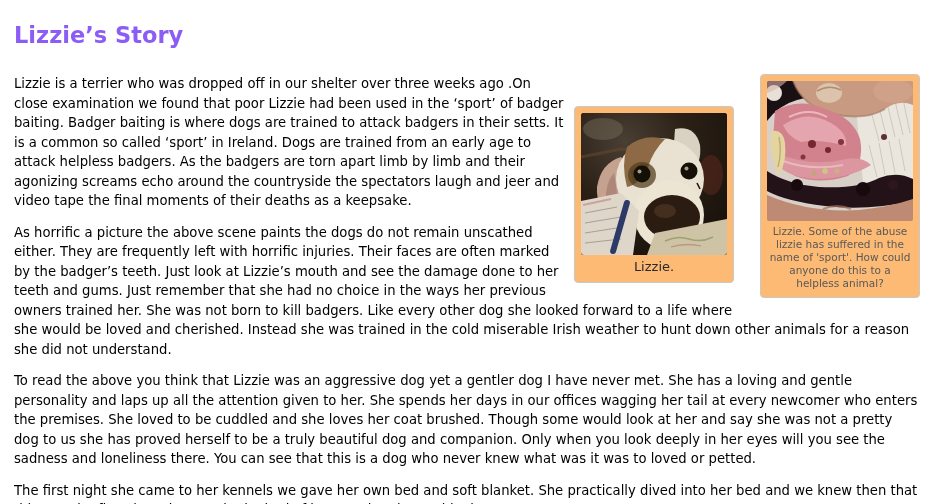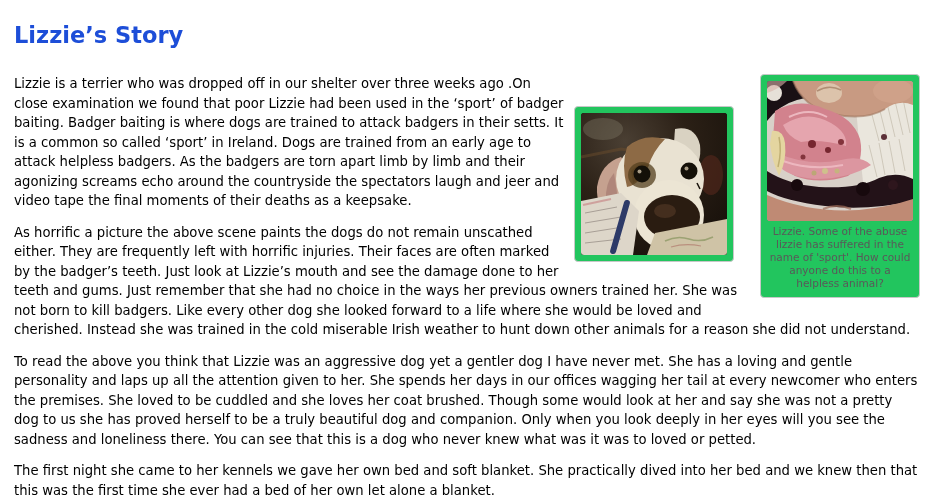--- a/index.html
+++ b/index.html
@@ -16,31 +16,31 @@
     font-family: "DejaVu Sans", "Liberation Sans", sans-serif;
     font-size: 13.2px;
     line-height: 19.5px;
     color: #000000;
   }
   h1.page-title {
     margin: 0 0 27px 0;
     font-size: 22.5px;
     line-height: 23px;
     font-weight: bold;
-    color: #1d4ed8;
+    color: #8b5cf6;
     letter-spacing: 0;
   }
   .content { position: relative; }
   .content p {
     margin: 0 0 12px 0;
   }
   .content p.first-para { margin-top: 7px; }
 
   figure.photo-box {
-    background: #22c55e;
+    background: #fdba74;
     border: 1px solid #c8c8c8;
     border-radius: 4px;
     padding: 6px;
     margin: 0;
     text-align: center;
     box-sizing: content-box;
     width: 146px;
   }
   figure.photo-box svg {
     display: block;
@@ -145,20 +145,21 @@
       <ellipse cx="84" cy="98" rx="11" ry="7" fill="#4b3322" opacity="0.8"></ellipse>
       <path d="M91 116 Q91 124 88 128" stroke="#3a291a" stroke-width="2" fill="none" opacity="0.6"></path>
       <path d="M0 88 L40 80 L58 98 L52 142 L0 142 Z" fill="#ddd6c9"></path>
       <path d="M4 100 L36 94 M4 110 L40 104 M4 120 L42 114 M4 130 L40 126" stroke="#a89f96" stroke-width="1" fill="none"></path>
       <path d="M2 92 L30 86" stroke="#c78a8a" stroke-width="2" fill="none" opacity="0.7"></path>
       <rect x="36" y="86" width="6" height="56" rx="3" fill="#2d3a68" transform="rotate(16 39 114)"></rect>
       <path d="M74 120 L146 106 L146 142 L66 142 Z" fill="#cfc3a6"></path>
       <path d="M84 128 Q96 122 108 126 Q120 130 132 124" stroke="#8f9a66" stroke-width="1.5" fill="none" opacity="0.8"></path>
       <path d="M90 134 Q104 130 120 133" stroke="#b07a6e" stroke-width="1.2" fill="none" opacity="0.7"></path>
     </svg>
+    <figcaption>Lizzie.</figcaption>
   </figure>
 
   <p class="first-para">Lizzie is a terrier who was dropped off in our shelter over three weeks ago .On close examination we found that poor Lizzie had been used in the ‘sport’ of badger baiting. Badger baiting is where dogs are trained to attack badgers in their setts. It is a common so called ‘sport’ in Ireland. Dogs are trained from an early age to attack helpless badgers.  As the badgers are torn apart limb by limb and their agonizing screams echo around the countryside the spectators laugh and jeer and video tape the final moments of their deaths as a keepsake.</p>
   <p>As horrific a picture the above scene paints the dogs do not remain unscathed either. They are frequently left with horrific injuries. Their faces are often marked by the badger’s teeth. Just look at Lizzie’s mouth and see the damage done to her teeth and gums. Just remember that she had no choice in the ways her previous owners trained her. She was not born to kill badgers. Like every other dog she looked forward to a life where she would be loved and cherished. Instead she was trained in the cold miserable Irish weather to hunt down other animals for a reason she did not understand.</p>
   <p>To read the above you think that Lizzie was an aggressive dog yet a gentler dog I have never met. She has a loving and gentle personality and laps up all the attention given to her.  She spends her days in our offices wagging her tail at every newcomer who enters the premises. She loved to be cuddled and she loves her coat brushed. Though some would look at her and say she was not a pretty dog to us she has proved herself to be a truly beautiful dog and companion. Only when you look deeply in her eyes will you see the sadness and loneliness there. You can see that this is a dog who never knew what was it was to loved or petted.</p>
   <p>The first night she came to her kennels we gave her own bed and soft blanket. She practically dived into her bed and we knew then that this was the first time she ever had a bed of her own let alone a blanket.</p>
 
 </div>
 
 </body></html>

